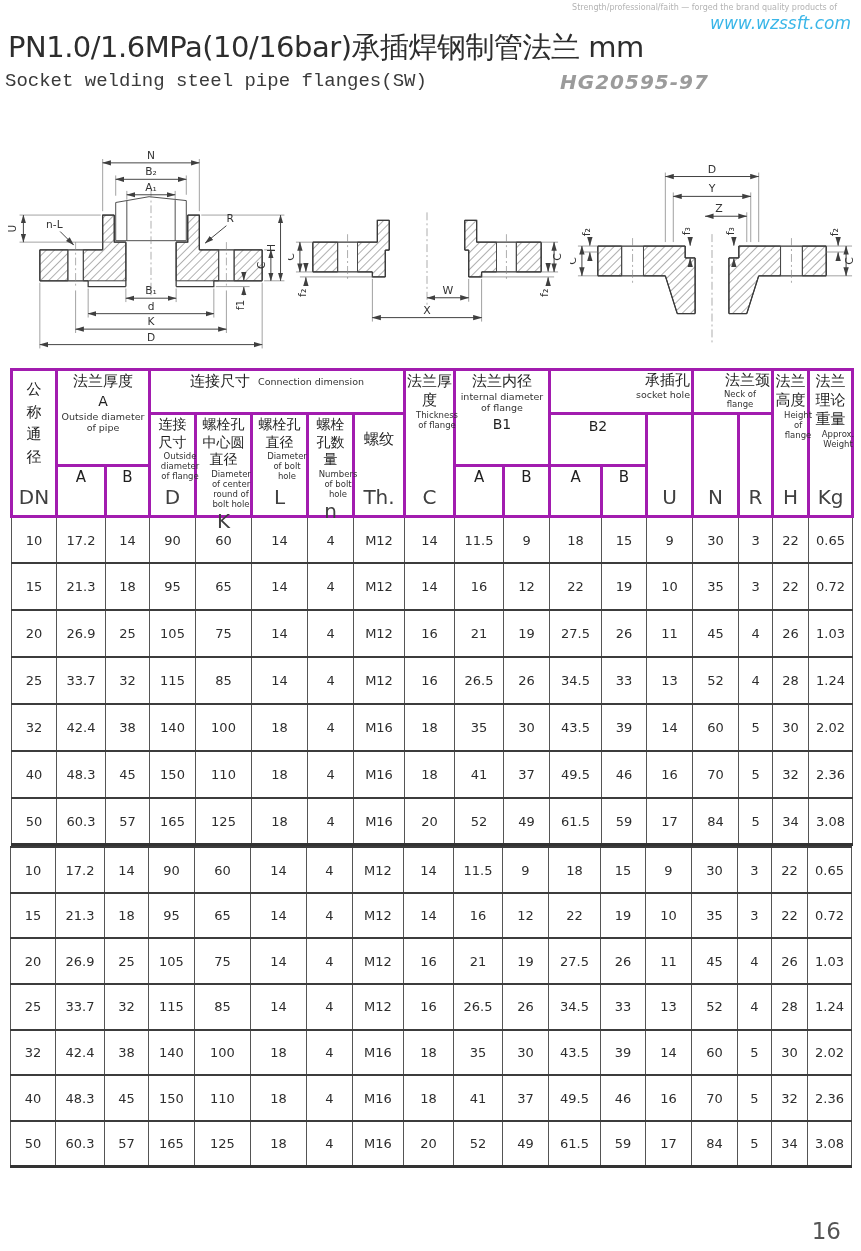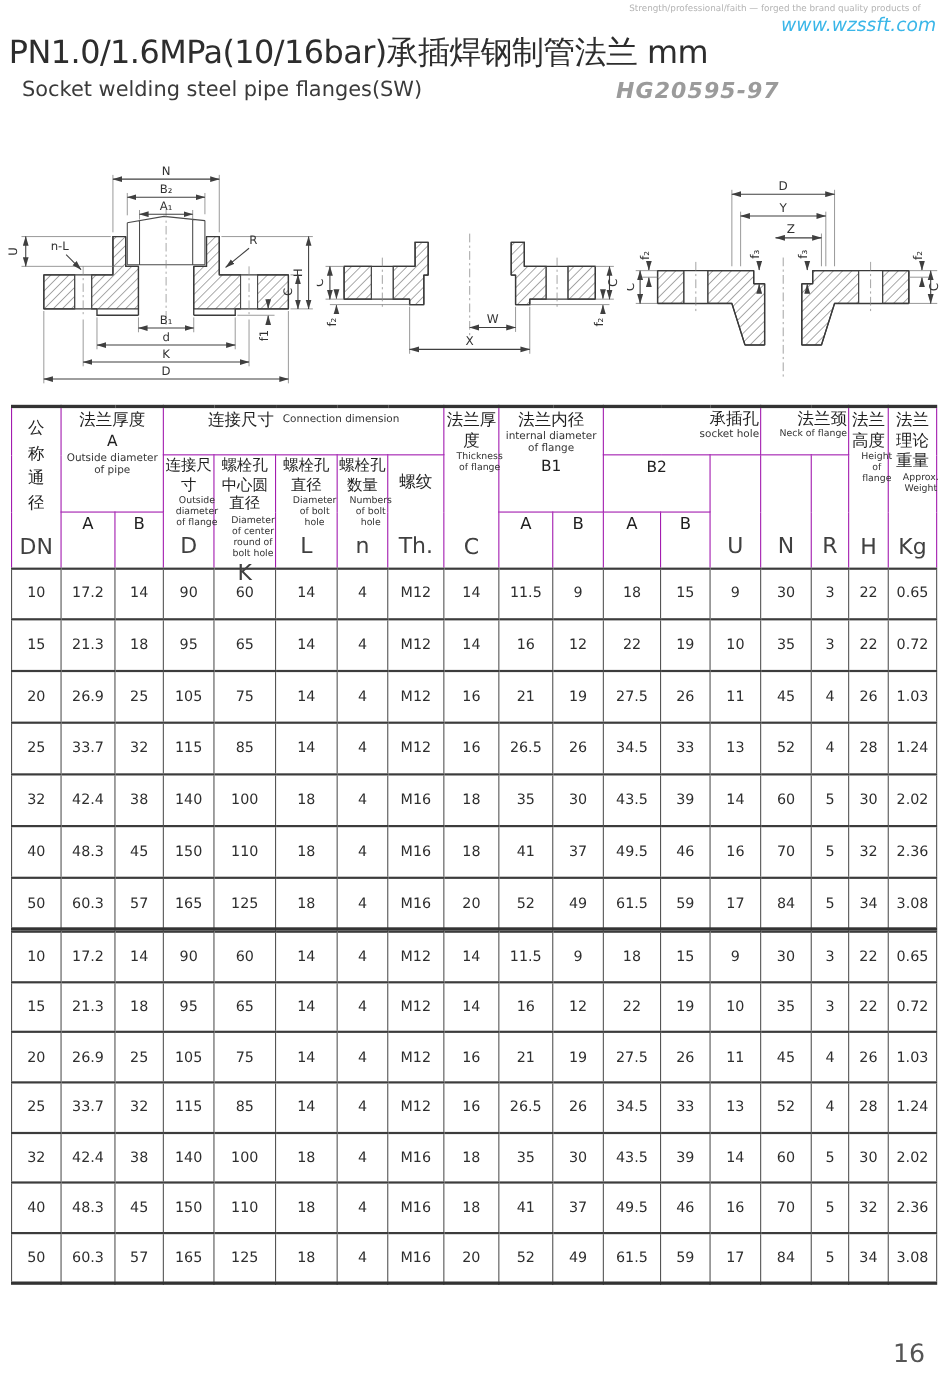--- a/index.html
+++ b/index.html
@@ -5,42 +5,42 @@
   html,body{margin:0;padding:0;}
   body{
     width:861px;height:1251px;position:relative;background:#ffffff;
     font-family:"DejaVu Sans","Liberation Sans",sans-serif;color:#2e2e2e;
     overflow:hidden;
   }
   
   .tagline{position:absolute;top:3px;right:24px;font-size:8px;color:#b3b3b3;text-align:center;}
   .website{position:absolute;top:13px;right:10px;font-size:17px;color:#3ab6e8;font-style:italic;}
   .title{position:absolute;top:28px;left:8px;font-size:29px;color:#2d2d2d;font-weight:400;letter-spacing:-0.5px;}
-  .subtitle{position:absolute;top:70px;left:20px;font-size:19px;color:#3a3a3a;}
+  .subtitle{position:absolute;top:70px;left:5px;font-size:19px;color:#3a3a3a;font-family:Liberation Mono, monospace;}
   .standard{position:absolute;top:70px;left:560px;font-size:20px;color:#9b9b9b;font-weight:bold;font-style:italic;letter-spacing:1px;}
   .pagenum{position:absolute;top:1218px;right:20px;font-size:23px;color:#555;}
 
   
   .drawing{position:absolute;}
   #d1{left:6px;top:130px;}
   #d2{left:288px;top:180px;}
   #d3{left:570px;top:146px;}
   .ol{stroke:#3a3a3a;stroke-width:1.3;fill:none;}
   .thin{stroke:#4a4a4a;stroke-width:1;fill:none;}
   .hp{fill:url(#hatch);stroke:#3a3a3a;stroke-width:1;}
   .cl{stroke:#888;stroke-width:0.7;fill:none;stroke-dasharray:8 3 2 3;}
   .ext{stroke:#777;stroke-width:0.7;fill:none;}
   .dim{stroke:#3f3f3f;stroke-width:1;fill:none;marker-start:url(#arr);marker-end:url(#arr);}
   .dime{stroke:#3f3f3f;stroke-width:1;fill:none;marker-end:url(#arr);}
   .dt{font-size:11px;fill:#333;text-anchor:middle;}
 
   
   .tablewrap{position:absolute;left:10px;top:368px;width:841px;}
   table.spec{border-collapse:collapse;table-layout:fixed;width:841px;}
-  table.spec th{border:1px solid #a21caf;font-weight:normal;padding:1px;vertical-align:top;margin-left:24px;}
+  table.spec th{border:3px solid #a21caf;font-weight:normal;padding:1px;vertical-align:top;margin-left:24px;}
   table.spec td{border:1px solid #555;border-top:2px solid #3c3c3c;text-align:center;font-size:13px;color:#2e2e2e;}
   table.t1{border-top:3px solid #333;border-bottom:3px solid #333;}
   table.t2{border-top:1px solid #444;border-bottom:3px solid #333;}
   .t1 thead tr:nth-child(1){height:44px;}
   .t1 thead tr:nth-child(2){height:52px;}
   .t1 thead tr:nth-child(3){height:51px;}
   .t1 tbody tr{height:46.9px;}
   .t2 tbody tr{height:45.6px;}
 
   .vcell{display:flex;flex-direction:column;align-items:center;justify-content:flex-start;}

